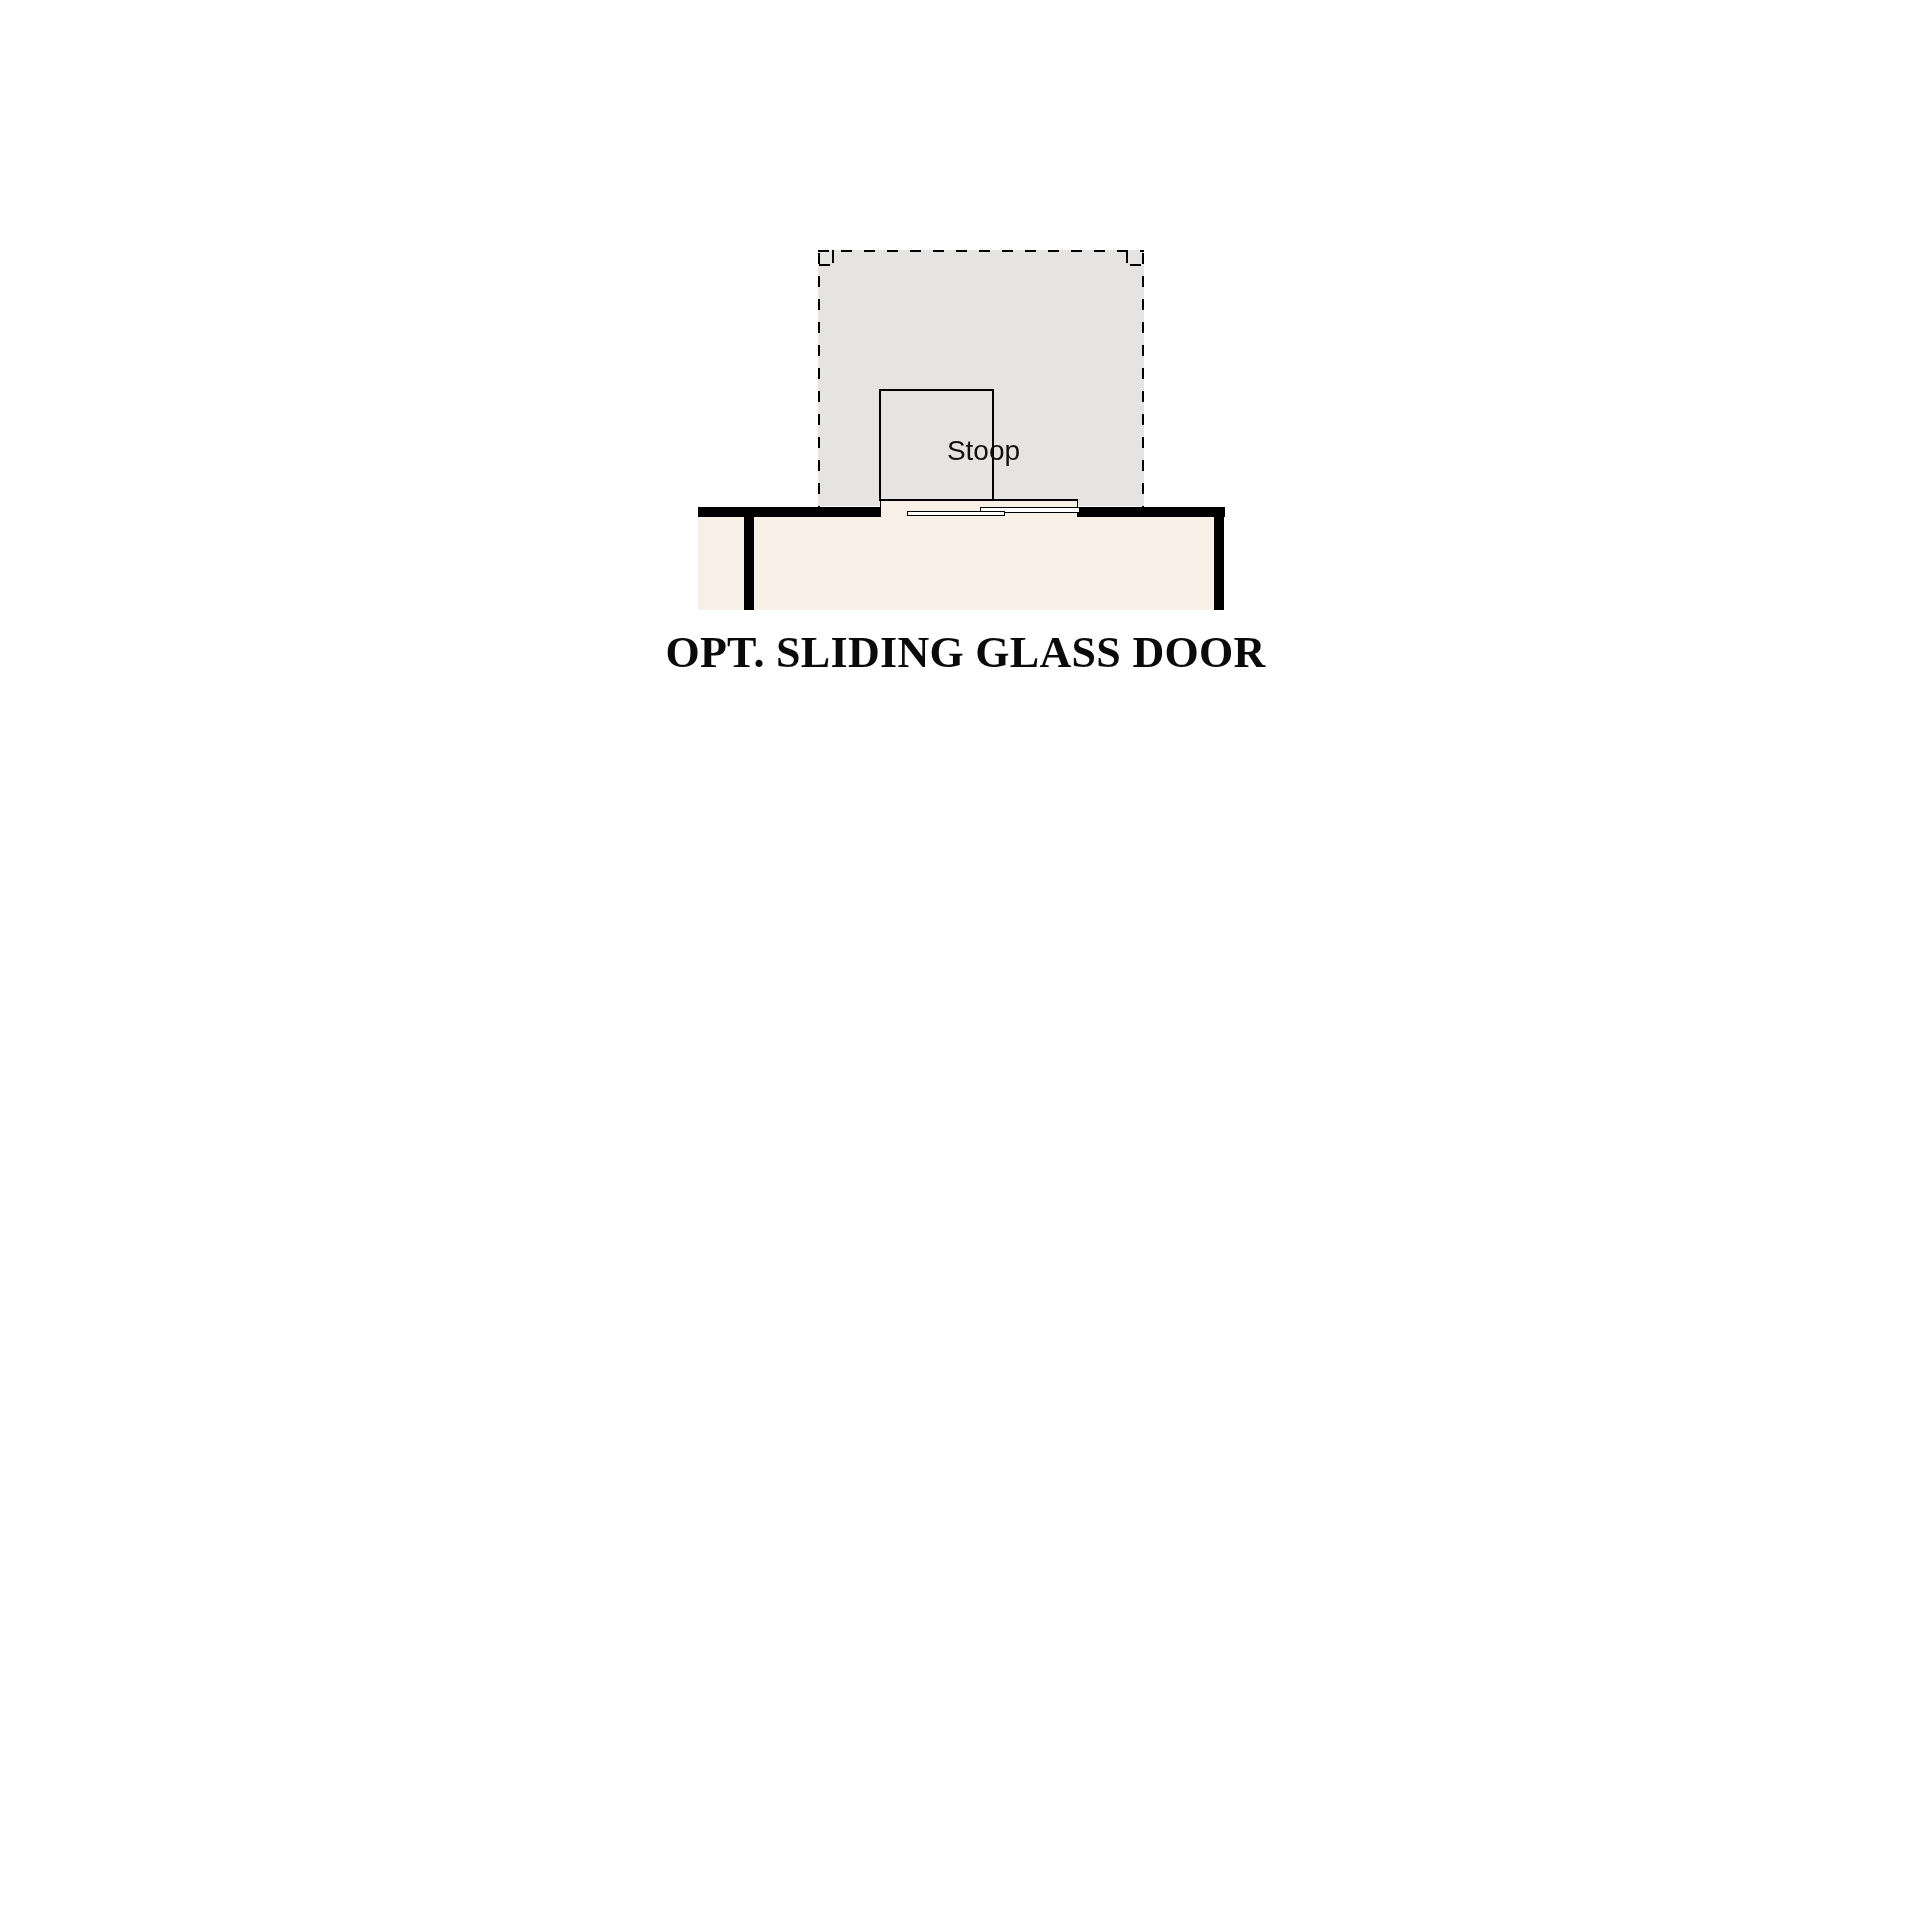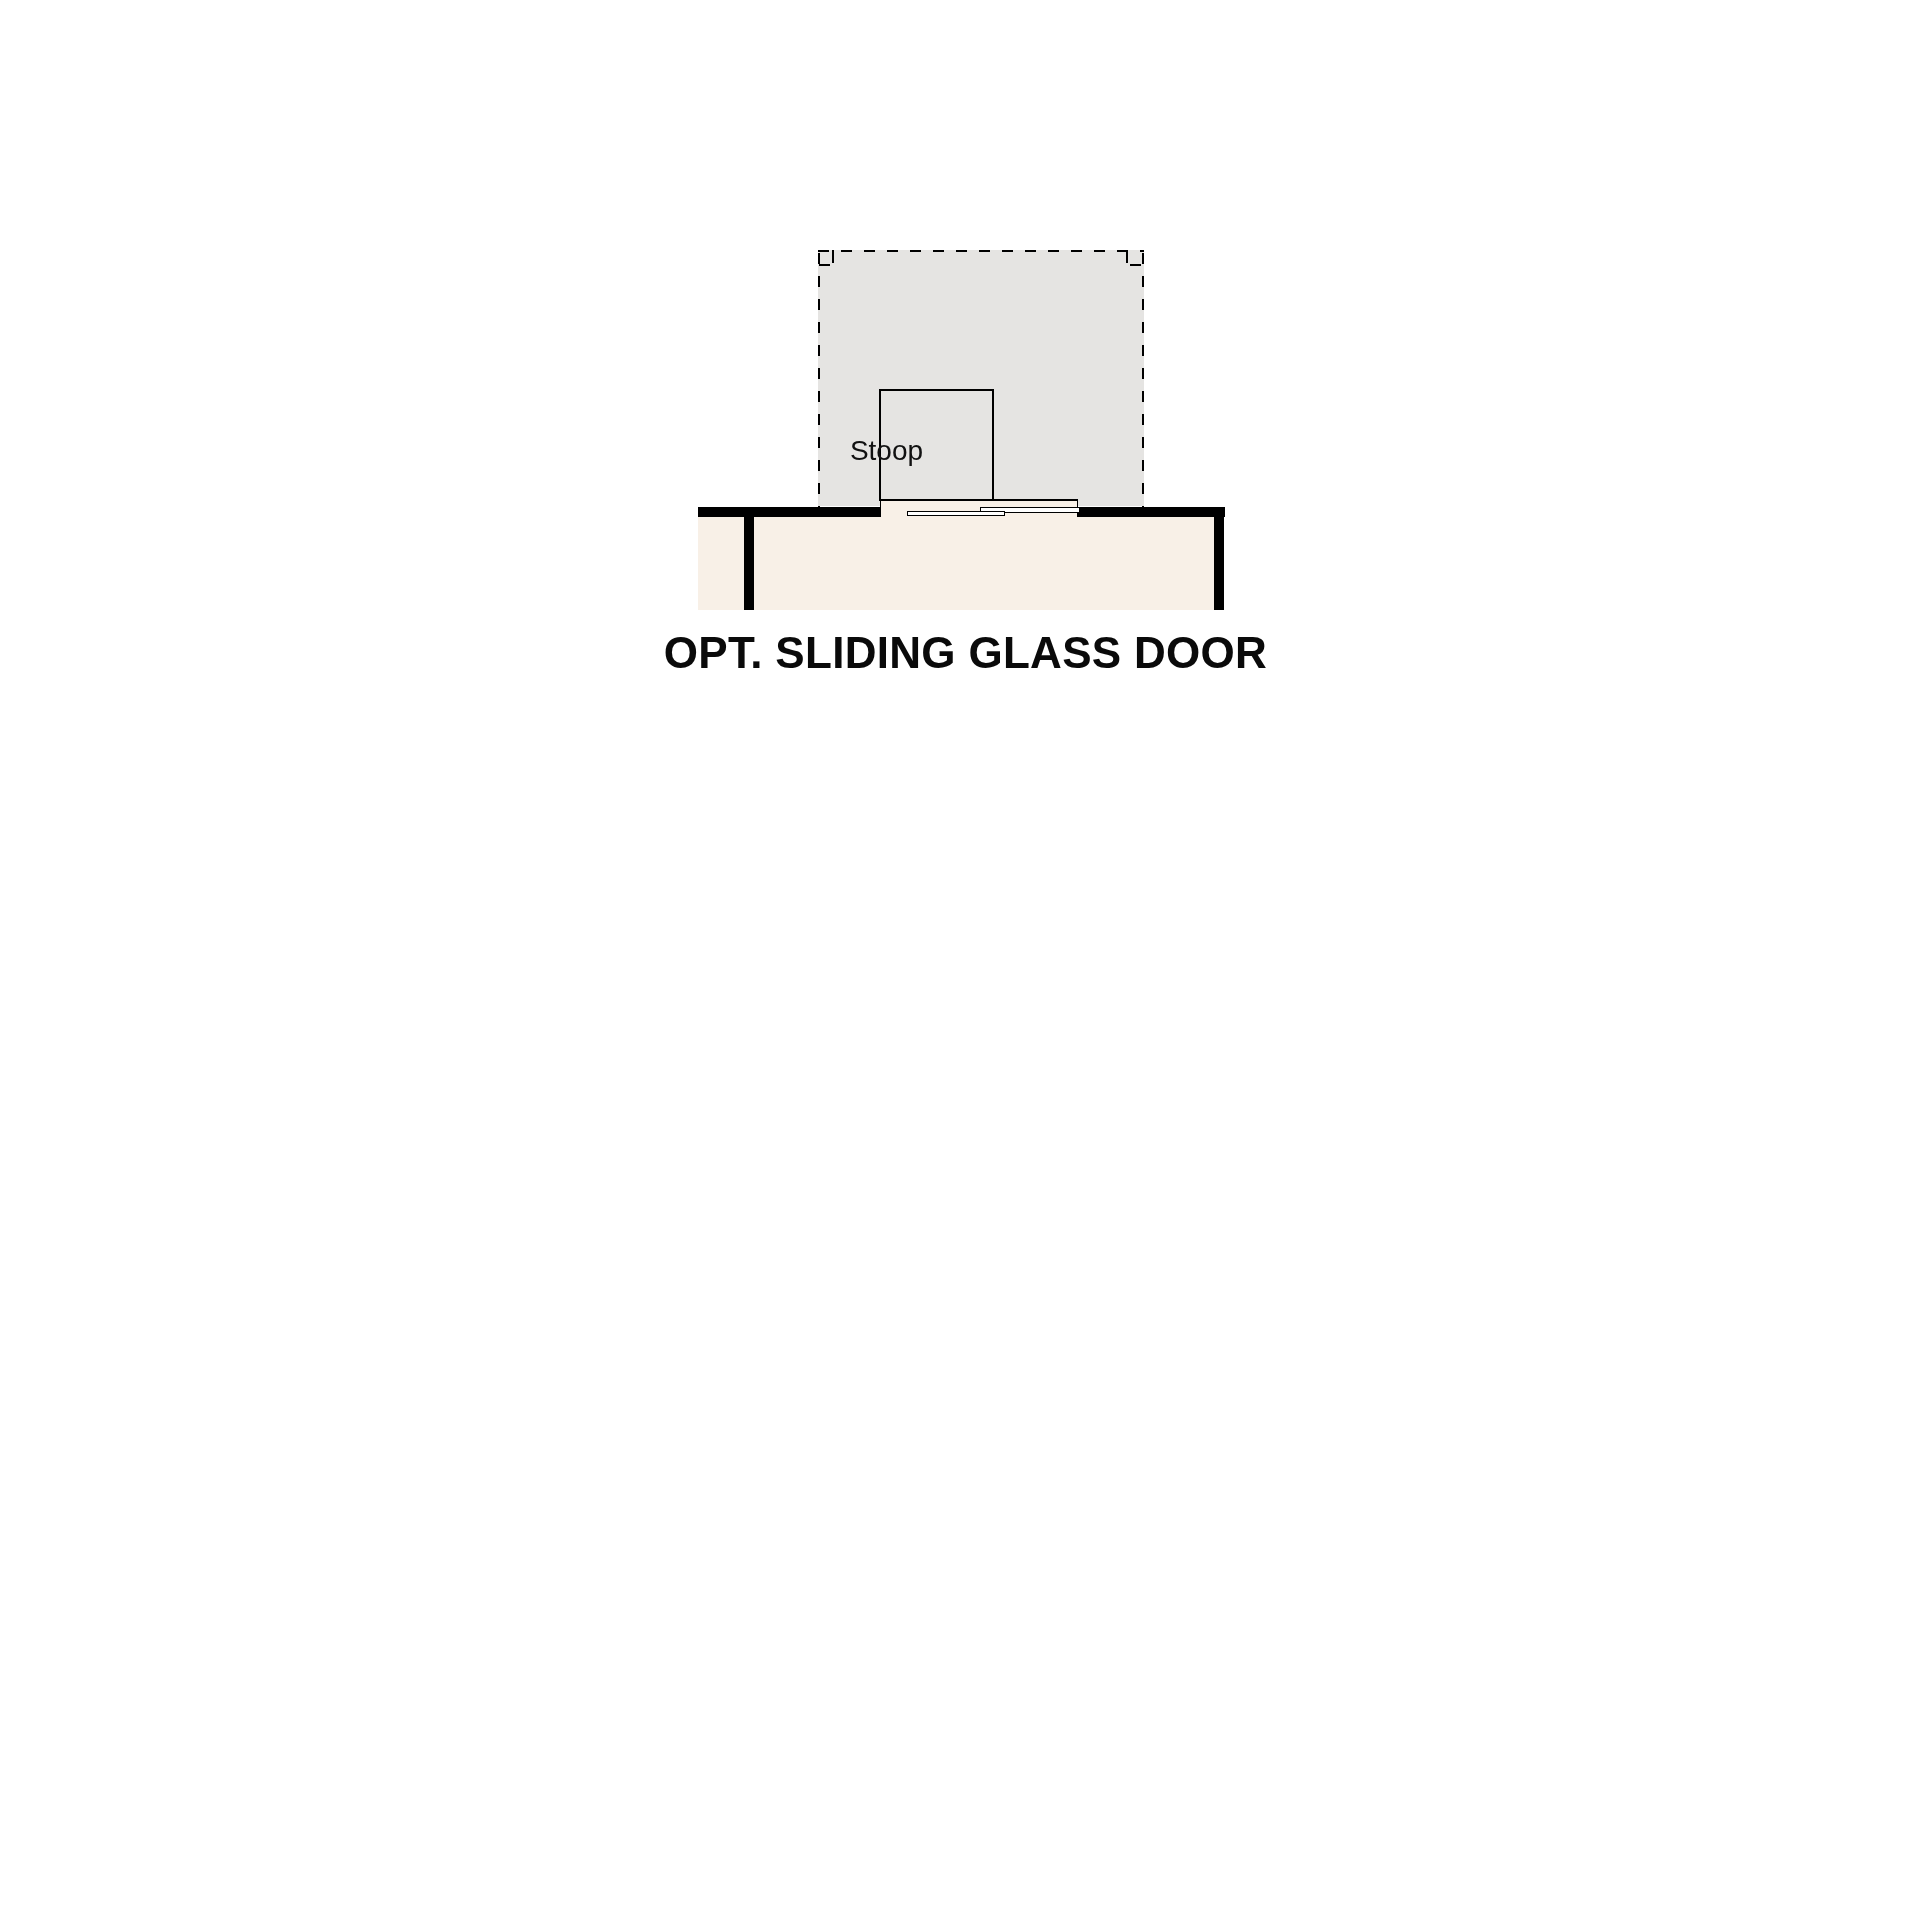--- a/index.html
+++ b/index.html
@@ -62,28 +62,29 @@
   .door-panel { background: #ffffff; border: 1.3px solid #000; }
   .door-panel-fixed   { left: 980px; top: 507px; width: 100px; height: 6px; }
   .door-panel-sliding { left: 907px; top: 511px; width: 98px; height: 5.4px; }
 
   
   .patio-label {
     left: 818px; top: 294px; width: 326px;
     text-align: center; font-size: 28px; line-height: 30px;
   }
   .stoop-label {
-    left: 829px; top: 436px; width: 115px;
+    left: 926px; top: 436px; width: 115px;
     text-align: center; font-size: 28px; line-height: 30px;
   }
   .diagram-title {
     left: 629px; top: 631px; width: 673px;
     text-align: center; font-size: 44px; line-height: 44px;
     font-weight: bold; letter-spacing: 0.3px; white-space: nowrap;
     color: #0a0a0a;
+    font-family: Liberation Serif, serif;
   }
 </style>
 </head>
 <body>
 
 <div id="canvas">
 
   <div class="abs patio-fill"></div>
   <div class="abs dash-h patio-border-top"></div>
   <div class="abs dash-v patio-border-left"></div>

